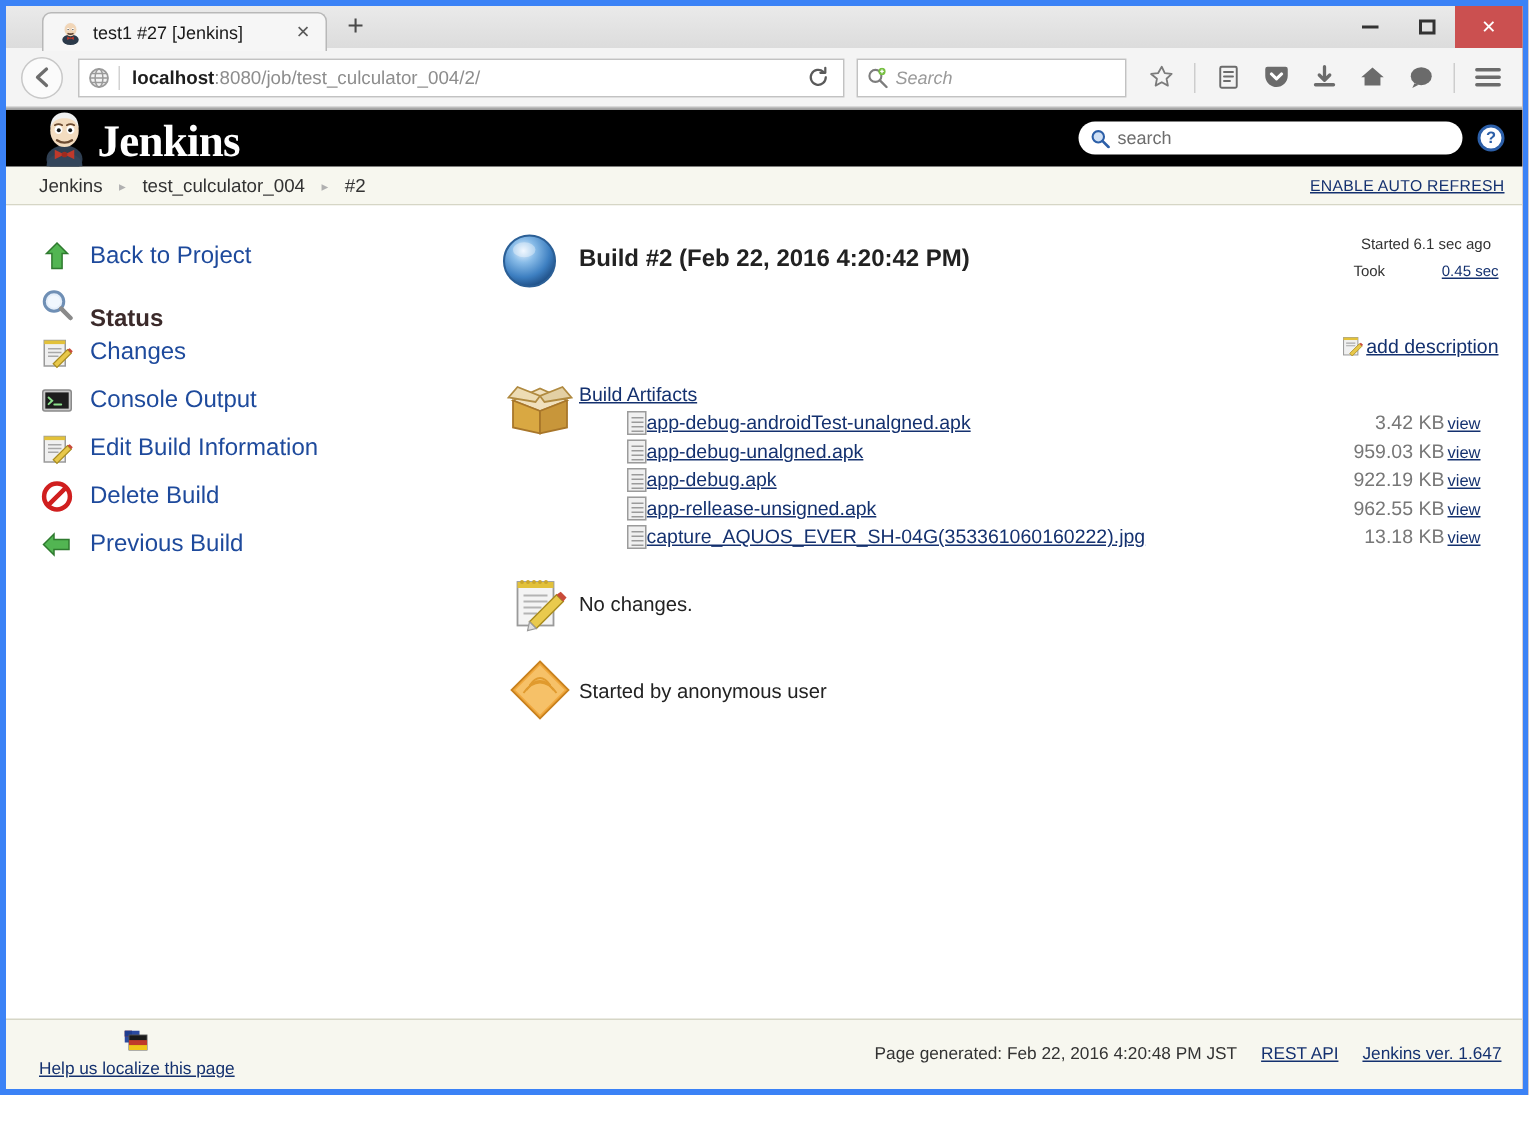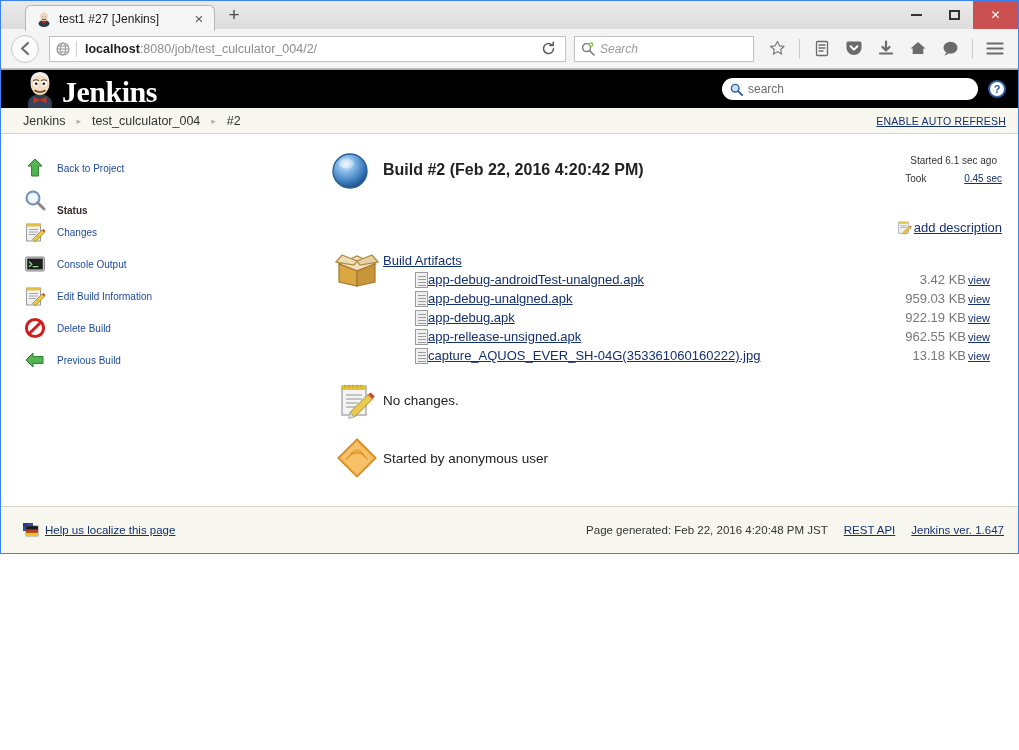--- a/index.html
+++ b/index.html
@@ -6,24 +6,24 @@
   * { box-sizing: border-box; margin: 0; padding: 0; }
   html, body {
     width: 1019px; height: 750px;
     font-family: "Liberation Sans", sans-serif;
     background: #ffffff;
     overflow: hidden;
   }
 
   
   .browser {
-    width: 1019px; height: 554px;
+    width: 1019px; height: 730px;
     background: #f97316;
     display: flex; flex-direction: column;
-    border: 1px solid #3b82f6;
+    border: 4px solid #3b82f6;
   }
   .titlebar {
     height: 28px;
     background: linear-gradient(to bottom, #eaeaea, #dcdcdc);
     display: flex; align-items: flex-end;
     position: relative;
     flex: 0 0 28px;
   }
   .tabstrip { display: flex; align-items: flex-end; padding-left: 24px; height: 28px; }
   .tab {
@@ -182,21 +182,21 @@
     overflow: hidden;
     border-bottom: 1px solid #d6d6c6;
   }
   .sidebar {
     width: 330px; flex: 0 0 330px;
     padding: 18px 0 0 22px;
   }
   .side-item {
     display: flex; align-items: center;
     height: 32px;
-    font-size: 10px;
+    font-size: 16px;
   }
   .side-icon {
     width: 24px; height: 24px; flex: 0 0 24px;
     margin-right: 10px;
     display: flex; align-items: center; justify-content: center;
   }
   .side-label { color: #1e4a9c; }
   .side-item.active .side-label { color: #3b2a2a; font-weight: 700; margin-top: 20px; }
 
   .content {
@@ -261,21 +261,21 @@
   .section.cause .sec-text { padding-top: 14px; }
 
   .footer {
     height: 46px; flex: 0 0 46px;
     background: #f7f7ef;
     display: flex; align-items: center;
     padding: 0 14px 0 22px;
     font-size: 11.5px; color: #333;
   }
   .footer a { color: #14316f; text-decoration: underline; }
-  .foot-left { display: flex; align-items: center; gap: 6px; }
+  .foot-left { display: flex; align-items: center; gap: 6px; flex-direction: column; }
   .foot-right { margin-left: auto; display: flex; align-items: center; gap: 16px; justify-content: center; }
   .flagicon { width: 16px; height: 14px; display:block; }
 </style>
 </head>
 <body>
 
 <div class="browser">
 
   <div class="titlebar">
     <div class="tabstrip">

